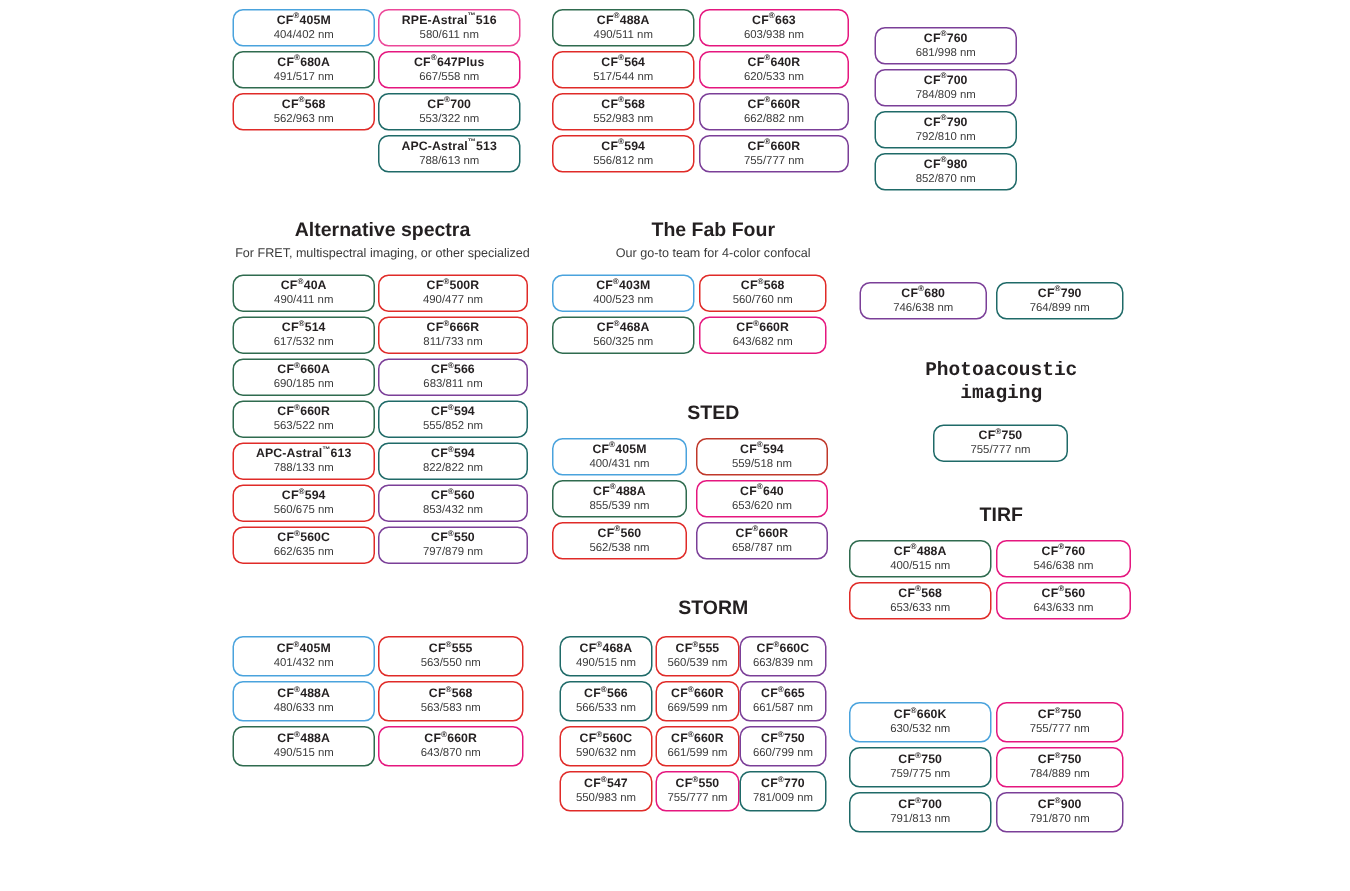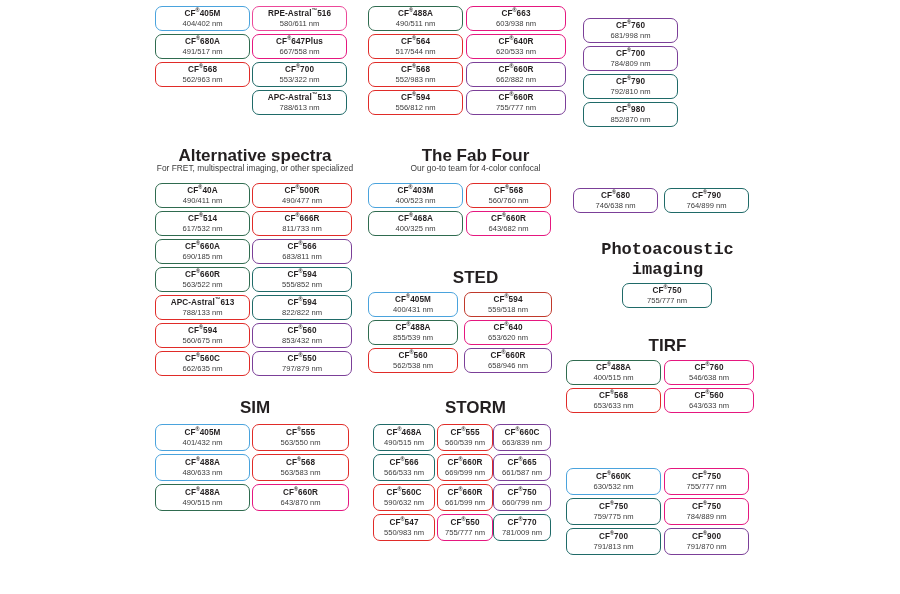--- a/index.html
+++ b/index.html
@@ -43,21 +43,21 @@
   }
   .chip .wl {
     font-size: 7.6px;
     color: #3b3b3b;
     margin-top: 1.5px;
     white-space: nowrap;
   }
   
   .sect-title {
     position: absolute;
-    font-size: 17px;
+    font-size: 13px;
     font-weight: bold;
     color: #231f20;
     text-align: center;
     white-space: nowrap;
     line-height: 1.15;
   }
   .sect-title.two-line { white-space: normal; font-family: Liberation Mono, monospace; }
   .sect-sub {
     position: absolute;
     font-size: 8.4px;
@@ -70,21 +70,20 @@
 <body>
 
 <div id="canvas">
     <div class="sect-title" style="left: 155px; top: 146px; width: 200px;">Alternative spectra</div>
     <div class="sect-sub" style="left: 155px; top: 163px; width: 200px;">For FRET, multispectral imaging, or other specialized</div>
     <div class="sect-title" style="left: 388px; top: 146px; width: 175px;">The Fab Four</div>
     <div class="sect-sub" style="left: 388px; top: 163px; width: 175px;">Our go-to team for 4-color confocal</div>
     <div class="sect-title" style="left: 388px; top: 268px; width: 175px;">STED</div>
     <div class="sect-title two-line" style="left: 600px; top: 240px; width: 135px;">Photoacoustic imaging</div>
     <div class="sect-title" style="left: 600px; top: 336px; width: 135px;">TIRF</div>
-    <div class="sect-title" style="left: 155px; top: 398px; width: 200px;">SIM</div>
     <div class="sect-title" style="left: 388px; top: 398px; width: 175px;">STORM</div>
     <div class="chip" style="left: 155px; top: 6px; width: 95px; height: 25px; border-color: rgb(74, 163, 221);">
       <div class="nm">CF<sup>®</sup>405M</div>
       <div class="wl">404/402 nm</div>
     </div>
     <div class="chip" style="left: 155px; top: 34px; width: 95px; height: 25px; border-color: rgb(47, 107, 79);">
       <div class="nm">CF<sup>®</sup>680A</div>
       <div class="wl">491/517 nm</div>
     </div>
     <div class="chip" style="left: 155px; top: 62px; width: 95px; height: 25px; border-color: rgb(224, 43, 40);">
@@ -210,21 +209,21 @@
     <div class="chip" style="left: 252px; top: 351px; width: 100px; height: 25px; border-color: rgb(123, 63, 152);">
       <div class="nm">CF<sup>®</sup>550</div>
       <div class="wl">797/879 nm</div>
     </div>
     <div class="chip" style="left: 368px; top: 183px; width: 95px; height: 25px; border-color: rgb(74, 163, 221);">
       <div class="nm">CF<sup>®</sup>403M</div>
       <div class="wl">400/523 nm</div>
     </div>
     <div class="chip" style="left: 368px; top: 211px; width: 95px; height: 25px; border-color: rgb(47, 107, 79);">
       <div class="nm">CF<sup>®</sup>468A</div>
-      <div class="wl">400/325 nm</div>
+      <div class="wl">560/325 nm</div>
     </div>
     <div class="chip" style="left: 466px; top: 183px; width: 85px; height: 25px; border-color: rgb(224, 43, 40);">
       <div class="nm">CF<sup>®</sup>568</div>
       <div class="wl">560/760 nm</div>
     </div>
     <div class="chip" style="left: 466px; top: 211px; width: 85px; height: 25px; border-color: rgb(229, 23, 127);">
       <div class="nm">CF<sup>®</sup>660R</div>
       <div class="wl">643/682 nm</div>
     </div>
     <div class="chip" style="left: 368px; top: 292px; width: 90px; height: 25px; border-color: rgb(74, 163, 221);">
@@ -242,21 +241,21 @@
     <div class="chip" style="left: 464px; top: 292px; width: 88px; height: 25px; border-color: rgb(192, 57, 43);">
       <div class="nm">CF<sup>®</sup>594</div>
       <div class="wl">559/518 nm</div>
     </div>
     <div class="chip" style="left: 464px; top: 320px; width: 88px; height: 25px; border-color: rgb(229, 23, 127);">
       <div class="nm">CF<sup>®</sup>640</div>
       <div class="wl">653/620 nm</div>
     </div>
     <div class="chip" style="left: 464px; top: 348px; width: 88px; height: 25px; border-color: rgb(123, 63, 152);">
       <div class="nm">CF<sup>®</sup>660R</div>
-      <div class="wl">658/946 nm</div>
+      <div class="wl">658/787 nm</div>
     </div>
     <div class="chip" style="left: 622px; top: 283px; width: 90px; height: 25px; border-color: rgb(31, 106, 104);">
       <div class="nm">CF<sup>®</sup>750</div>
       <div class="wl">755/777 nm</div>
     </div>
     <div class="chip" style="left: 573px; top: 188px; width: 85px; height: 25px; border-color: rgb(123, 63, 152);">
       <div class="nm">CF<sup>®</sup>680</div>
       <div class="wl">746/638 nm</div>
     </div>
     <div class="chip" style="left: 664px; top: 188px; width: 85px; height: 25px; border-color: rgb(31, 106, 104);">

